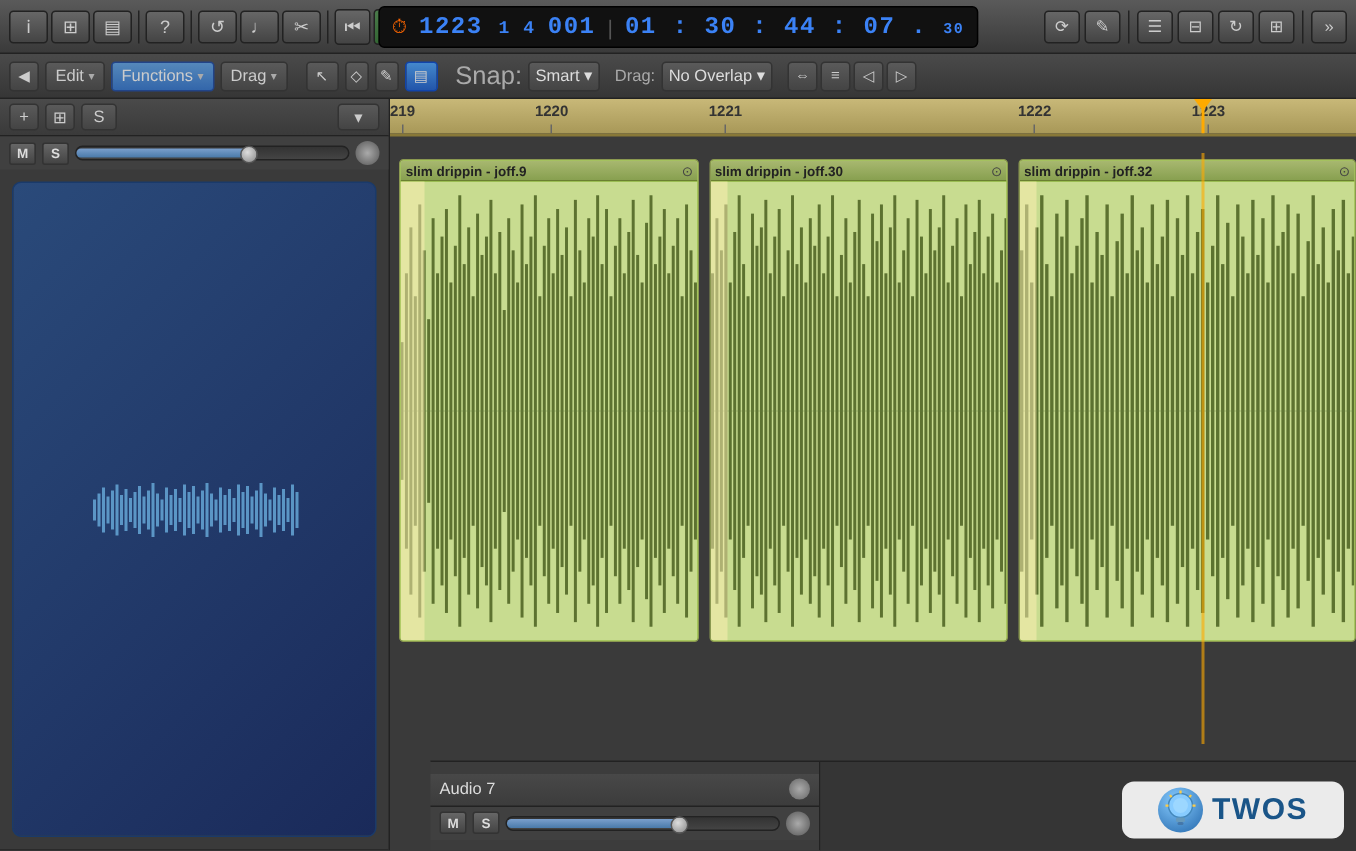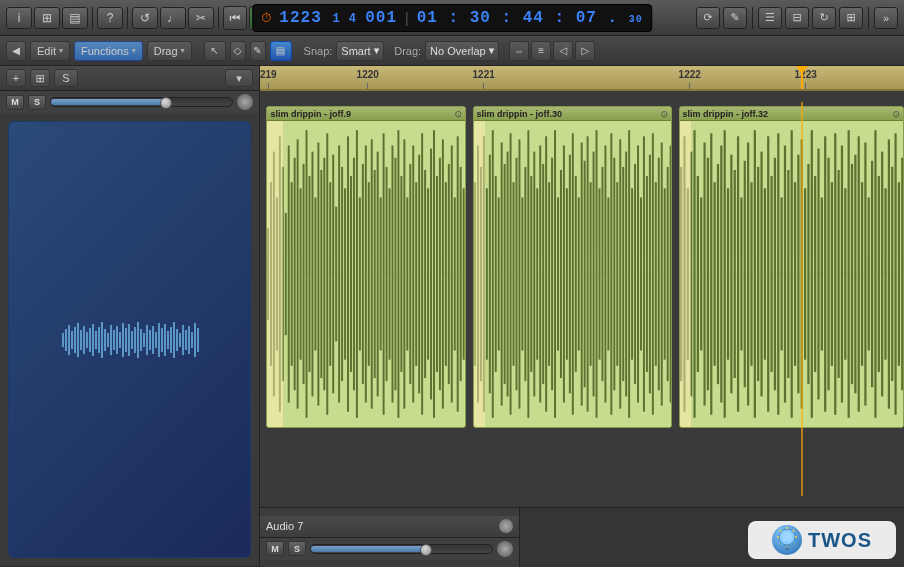--- a/index.html
+++ b/index.html
@@ -114,21 +114,21 @@
       border-radius: 3px;
       display: flex; align-items: center; justify-content: center;
       cursor: pointer;
       color: #ccc;
       font-size: 10px;
     }
     .snap-area {
       display: flex; align-items: center; gap: 4px;
       margin-left: 8px;
     }
-    .snap-label { color: #aaa; font-size: 11px; }
+    .snap-label { color: #aaa; font-size: 17px; }
     .snap-select {
       height: 20px;
       background: linear-gradient(to bottom, #5a5a5a, #444);
       border: 1px solid #333;
       border-radius: 3px;
       padding: 0 4px;
       color: #ddd;
       font-size: 11px;
       display: flex; align-items: center; gap: 3px;
     }
@@ -379,20 +379,21 @@
       top: 14px; left: 0; right: 0; bottom: 0;
       overflow: hidden;
     }
 
     
     #bottom-track {
       height: 60px;
       border-top: 1px solid #222;
       background: #3a3a3a;
       display: flex;
+      margin-left: 27px;
     }
     #bottom-track-header {
       width: 260px;
       min-width: 260px;
       background: #3c3c3c;
       border-right: 1px solid #222;
       display: flex;
       flex-direction: column;
       justify-content: center;
     }

